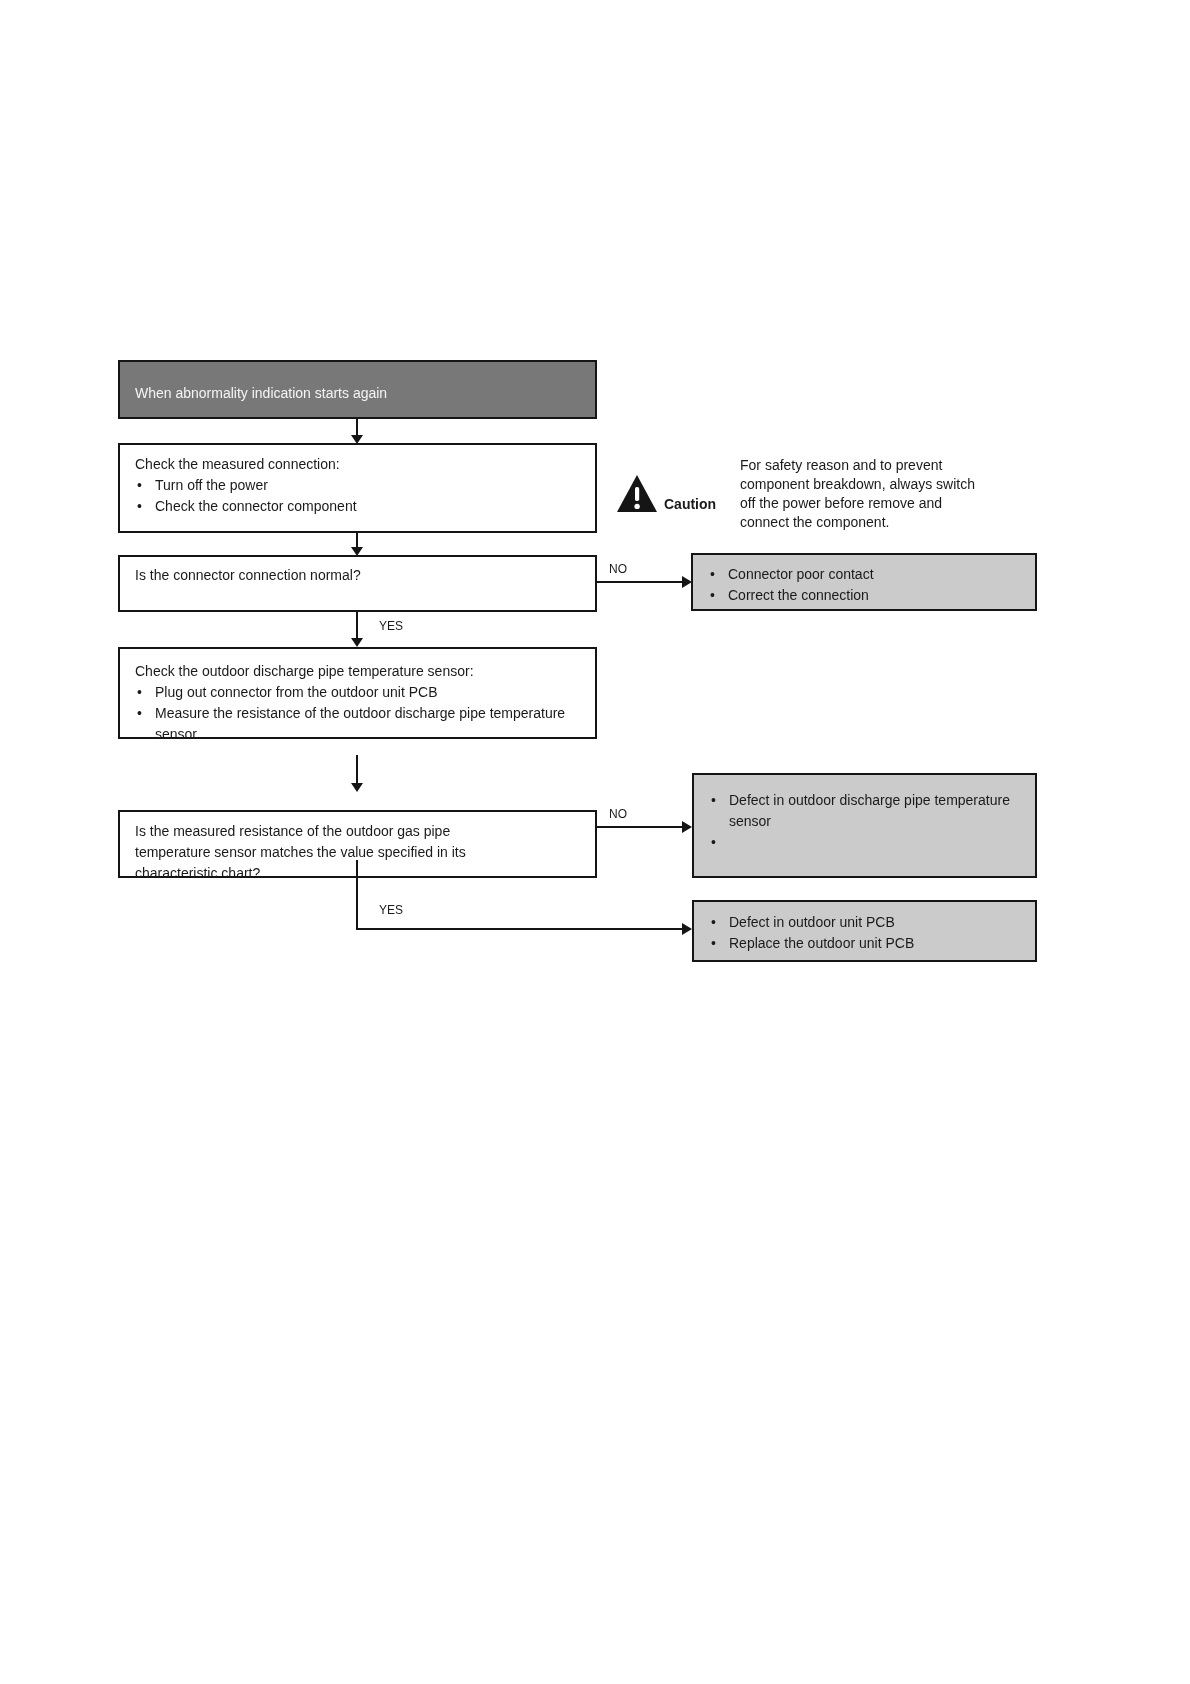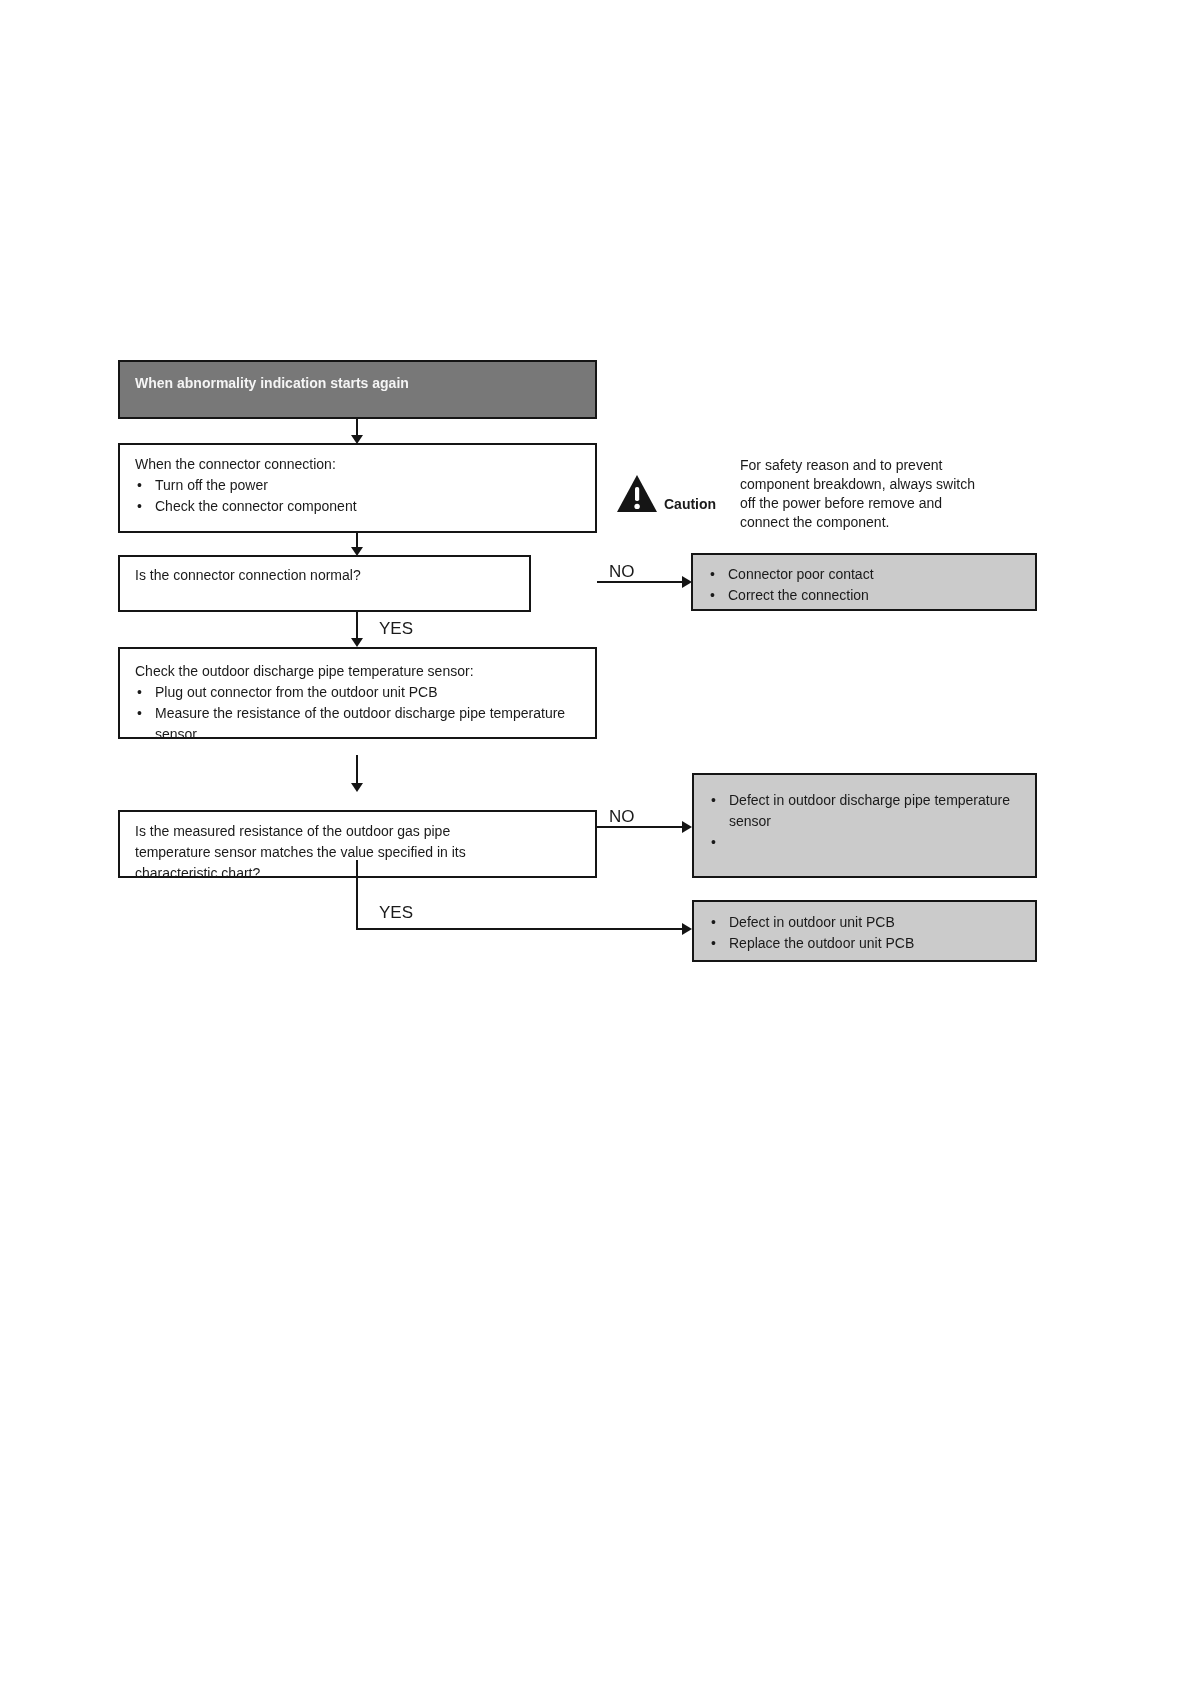--- a/index.html
+++ b/index.html
@@ -15,40 +15,40 @@
   .bullet-text{flex:1;padding-right:10px;}
   .vline,.hline{position:absolute;background:#151515;}
   .vline{width:2px;}
   .hline{height:2px;}
   .arrow-down{position:absolute;width:0;height:0;
       border-left:6px solid transparent;border-right:6px solid transparent;
       border-top:9px solid #151515;}
   .arrow-right{position:absolute;width:0;height:0;
       border-top:6px solid transparent;border-bottom:6px solid transparent;
       border-left:10px solid #151515;}
-  .branch-label{position:absolute;font-size:17px;color:#1a1a1a;}
+  .branch-label{position:absolute;font-size:12px;color:#1a1a1a;}
   .caution-wrap{position:absolute;left:616px;top:474px;display:flex;align-items:flex-end;}
   .caution-label{font-size:14px;font-weight:bold;color:#1a1a1a;margin-left:6px;padding-bottom:2px;}
   .caution-text{position:absolute;left:740px;top:456px;width:252px;
       font-size:14px;line-height:19px;color:#1a1a1a;}
 </style>
 </head>
 <body>
 
 <div class="canvas">
 
-  <div class="box dark" style="left:118px;top:360px;width:479px;height:59px;padding-top:11px;font-weight:bold;">
+  <div class="box dark" style="left:118px;top:360px;width:479px;height:59px;padding-top:21px;">
     <div class="title-line">When abnormality indication starts again</div>
   </div>
 
   <div class="vline" style="left:356px;top:419px;height:17px;"></div>
   <div class="arrow-down" style="left:351px;top:435px;"></div>
 
   <div class="box" style="left:118px;top:443px;width:479px;height:90px;padding-top:9px;">
-    <div class="title-line">When the connector connection:</div>
+    <div class="title-line">Check the measured connection:</div>
     <div class="bullet-row">
       <span class="bullet-dot">•</span>
       <span class="bullet-text">Turn off the power</span>
     </div>
     <div class="bullet-row">
       <span class="bullet-dot">•</span>
       <span class="bullet-text">Check the connector component</span>
     </div>
   </div>
 
@@ -58,21 +58,21 @@
       <rect x="19" y="13" width="4.2" height="14" rx="1.8" fill="#ffffff"></rect>
       <circle cx="21.1" cy="32.4" r="2.7" fill="#ffffff"></circle>
     </svg>
     <span class="caution-label">Caution</span>
   </div>
   <div class="caution-text">For safety reason and to prevent component breakdown, always switch off the power before remove and connect the component.</div>
 
   <div class="vline" style="left:356px;top:533px;height:15px;"></div>
   <div class="arrow-down" style="left:351px;top:547px;"></div>
 
-  <div class="box" style="left:118px;top:555px;width:413px;height:57px;padding-top:8px;">
+  <div class="box" style="left:118px;top:555px;width:479px;height:57px;padding-top:8px;">
     <div class="title-line">Is the connector connection normal?</div>
   </div>
 
   <div class="branch-label" style="left:609px;top:562px;">NO</div>
   <div class="hline" style="left:597px;top:581px;width:87px;"></div>
   <div class="arrow-right" style="left:682px;top:576px;"></div>
 
   <div class="box gray" style="left:691px;top:553px;width:346px;height:58px;padding-top:9px;">
     <div class="bullet-row">
       <span class="bullet-dot">•</span>

